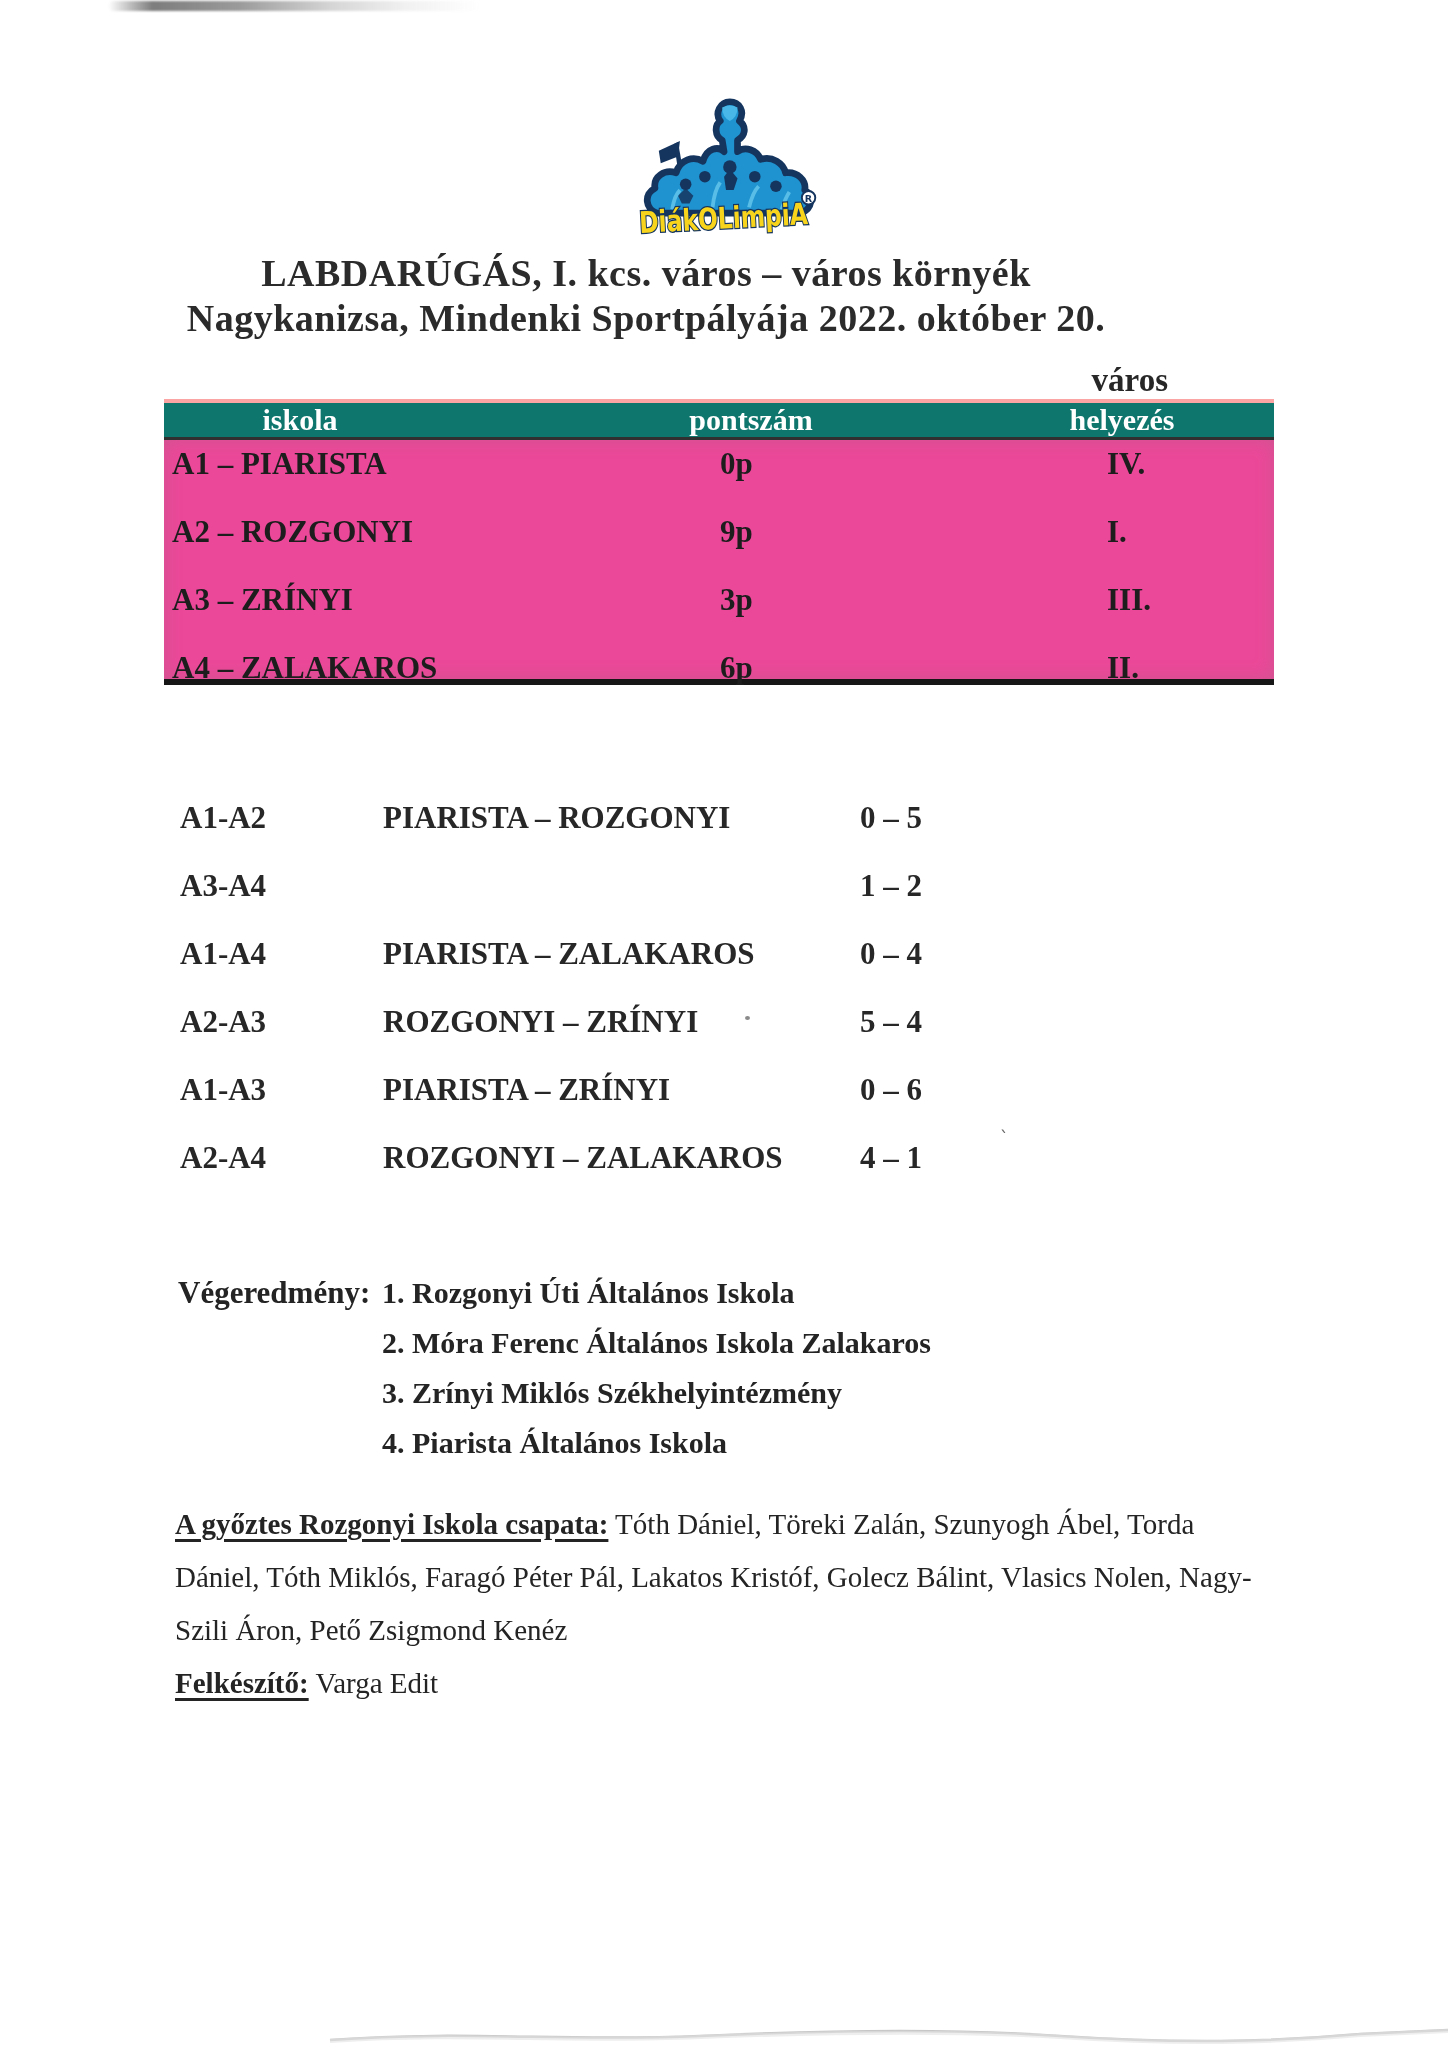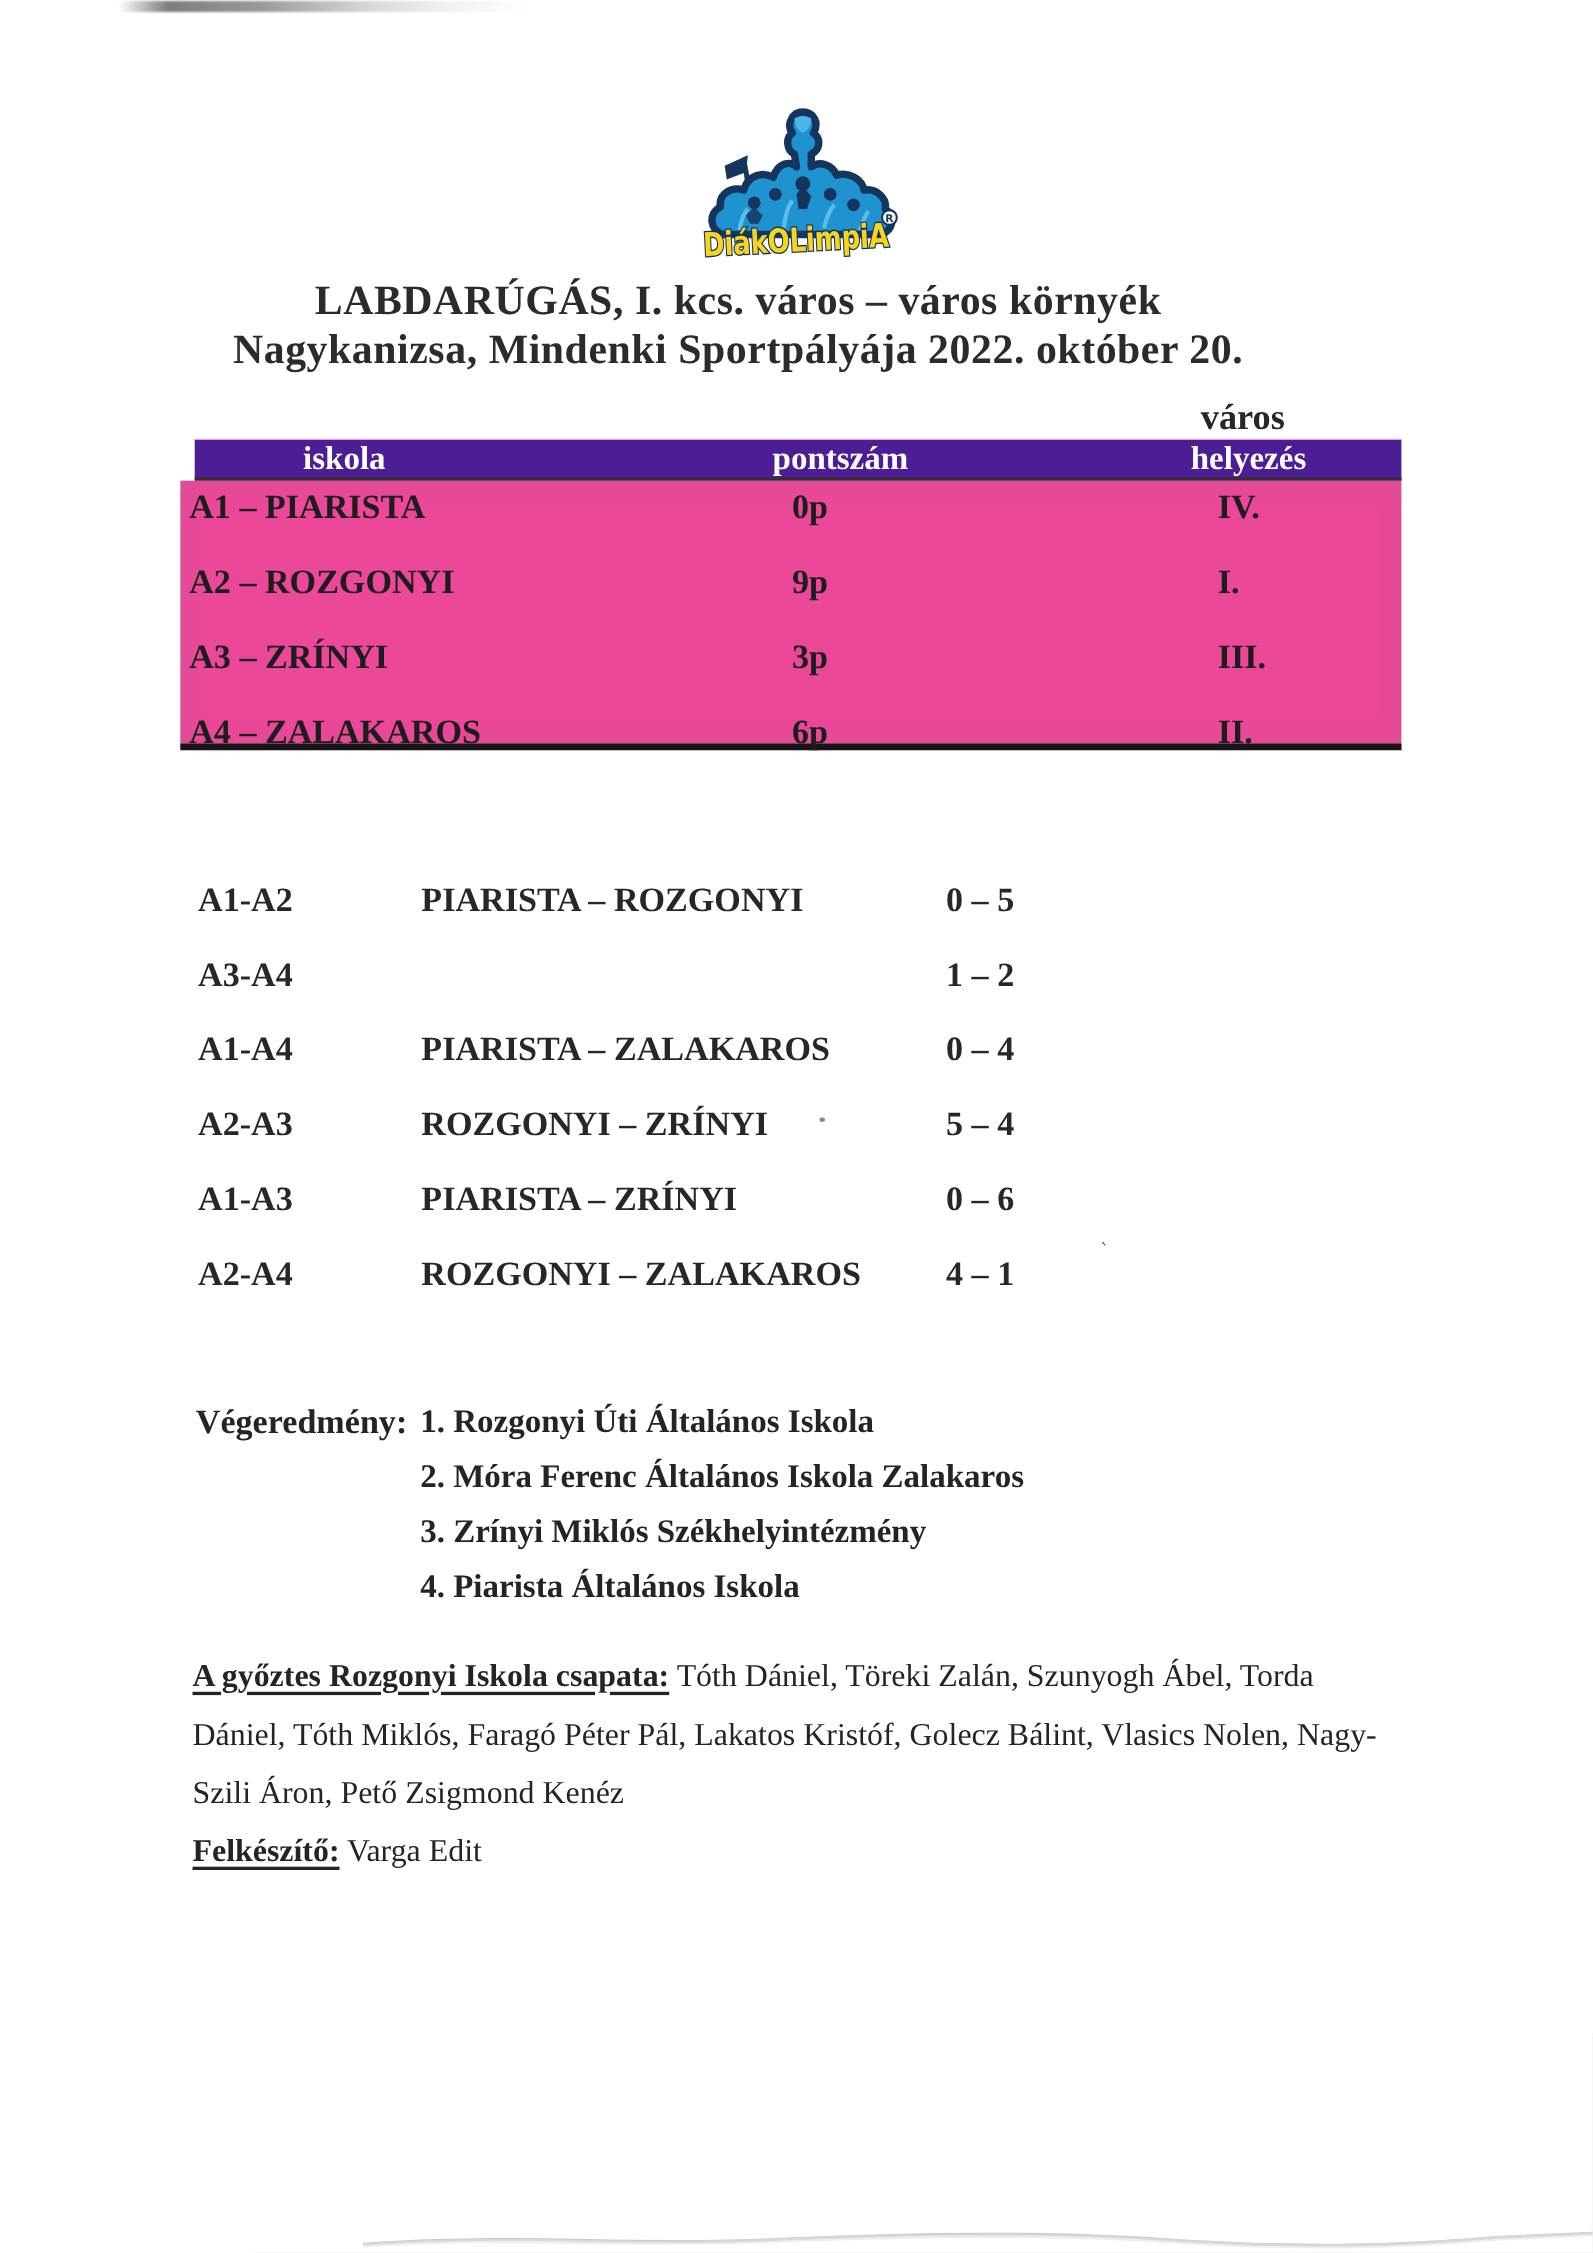--- a/index.html
+++ b/index.html
@@ -21,31 +21,31 @@
   }
   .scan-wave-bottom{position:absolute;left:0;top:2018px;width:1448px;height:30px;}
   .dot-artifact{position:absolute;width:5px;height:4px;border-radius:50%;background:#8a8a8a;}
   .tick-artifact{position:absolute;font-size:17px;color:#666;font-family:"DejaVu Sans",sans-serif;}
   
   .logo{position:absolute;left:628px;top:96px;width:196px;height:144px;}
   
   .title-block{
     position:absolute;left:0;top:251px;width:1292px;
     text-align:center;font-weight:bold;font-size:38px;line-height:45px;
-    color:#2b2b2b;letter-spacing:.5px;padding-left:25px;
+    color:#2b2b2b;letter-spacing:.5px;
   }
   .caption-varos{
     position:absolute;left:0;top:362px;width:1168px;
     text-align:right;font-weight:bold;font-size:33px;color:#272727;
   }
   
   .standings{position:absolute;left:164px;top:399px;width:1110px;}
   .st-header{
-    position:relative;height:34px;background:#4c1d95;
-    border-top:1px solid #fca5a5;border-bottom:3px solid #303030;margin-left:13px;
+    position:relative;height:34px;background:#0f766e;
+    border-top:4px solid #fca5a5;border-bottom:3px solid #303030;
   }
   .st-header .hcell{
     position:absolute;top:0;transform:translateX(-50%);
     color:#fff;font-weight:bold;font-size:30px;line-height:34px;white-space:nowrap;
   }
   .hc-iskola{left:136px;}
   .hc-pontszam{left:587px;}
   .hc-helyezes{left:958px;}
   .st-body{
     position:relative;height:239px;background:#ec4899;

